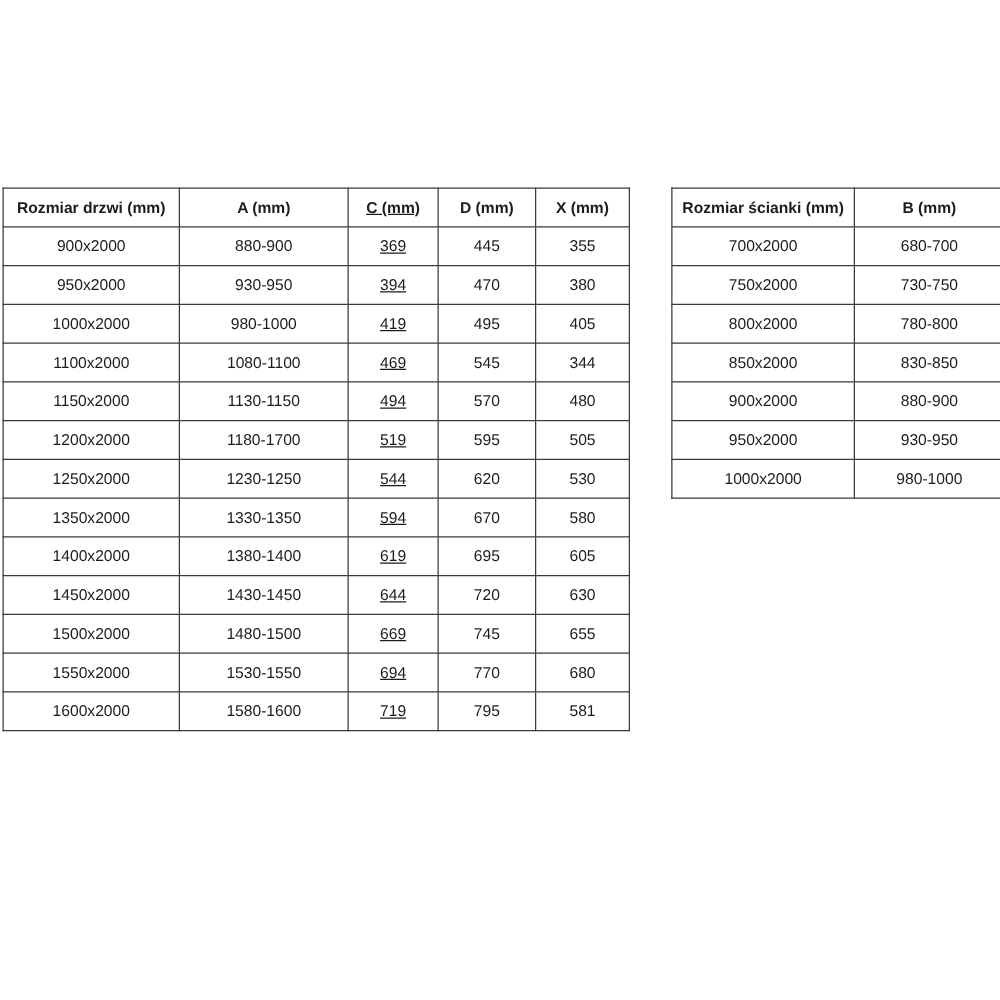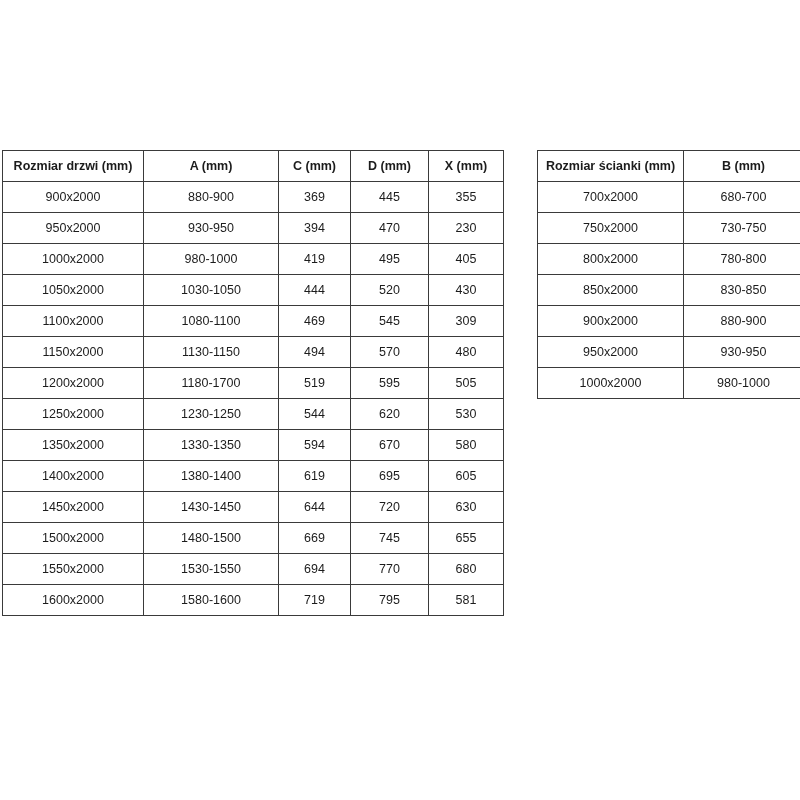--- a/index.html
+++ b/index.html
@@ -39,21 +39,21 @@
   table.tbl th {
     font-weight: bold;
   }
   table.doors {
     left: 2px;
     top: 150px;
     width: 476px;
   }
   table.doors th:nth-child(1), table.doors td:nth-child(1) { width: 136px; }
   table.doors th:nth-child(2), table.doors td:nth-child(2) { width: 130px; }
-  table.doors th:nth-child(3), table.doors td:nth-child(3) { width: 67px; }
+  table.doors th:nth-child(3), table.doors td:nth-child(3) { width: 67px; text-decoration: underline; }
   table.doors th:nth-child(4), table.doors td:nth-child(4) { width: 73px; margin-left: 36px; }
   table.doors th:nth-child(5), table.doors td:nth-child(5) { width: 70px; }
   table.walls {
     left: 537px;
     top: 150px;
     width: 256px;
   }
   table.walls th:nth-child(1), table.walls td:nth-child(1) { width: 141px; }
   table.walls th:nth-child(2), table.walls td:nth-child(2) { width: 115px; }
 </style>
@@ -77,42 +77,35 @@
           <td>880-900</td>
           <td>369</td>
           <td>445</td>
           <td>355</td>
         </tr>
         <tr>
           <td>950x2000</td>
           <td>930-950</td>
           <td>394</td>
           <td>470</td>
-          <td>230</td>
+          <td>380</td>
         </tr>
         <tr>
           <td>1000x2000</td>
           <td>980-1000</td>
           <td>419</td>
           <td>495</td>
           <td>405</td>
         </tr>
         <tr>
-          <td>1050x2000</td>
-          <td>1030-1050</td>
-          <td>444</td>
-          <td>520</td>
-          <td>430</td>
-        </tr>
-        <tr>
           <td>1100x2000</td>
           <td>1080-1100</td>
           <td>469</td>
           <td>545</td>
-          <td>309</td>
+          <td>344</td>
         </tr>
         <tr>
           <td>1150x2000</td>
           <td>1130-1150</td>
           <td>494</td>
           <td>570</td>
           <td>480</td>
         </tr>
         <tr>
           <td>1200x2000</td>

